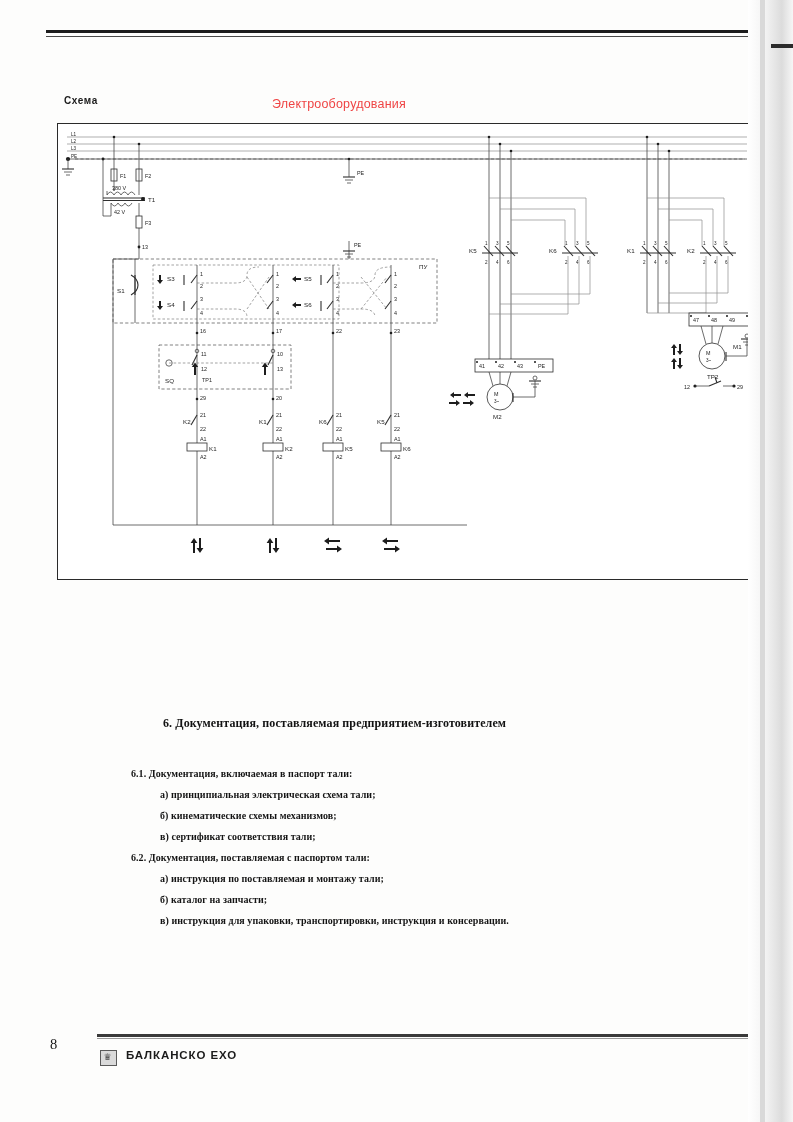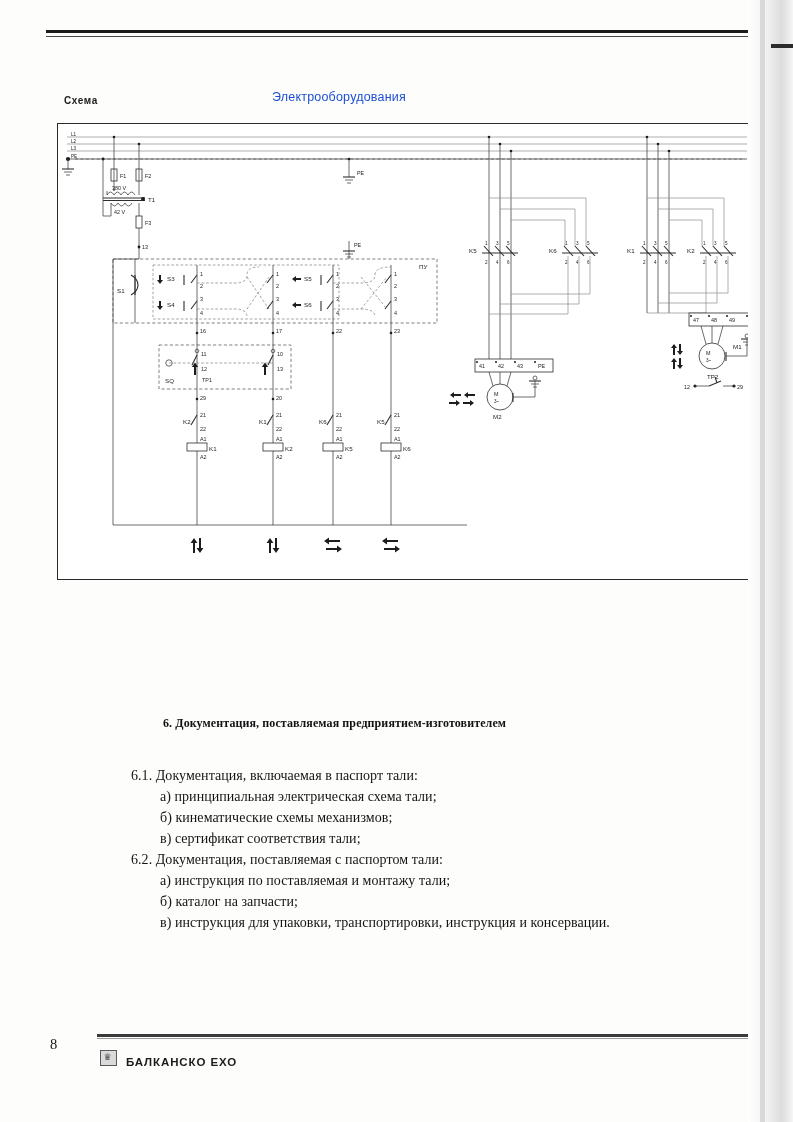--- a/index.html
+++ b/index.html
@@ -72,26 +72,26 @@
     top: 95px;
     font-family: "Liberation Sans", sans-serif;
     font-size: 10px;
     font-weight: 700;
     letter-spacing: .6px;
     color: #1b1b1b;
   }
   .hdr-sub {
     position: absolute;
     left: 272px;
-    top: 90px;
+    top: 97px;
     font-family: "Liberation Sans", sans-serif;
     font-size: 12.5px;
     font-weight: 400;
     letter-spacing: .2px;
-    color: #1d4ed8;
+    color: #ef4444;
   }
 
   
   .schem-frame {
     position: absolute;
     left: 57px;
     top: 123px;
     width: 700px;
     height: 455px;
     border: 1.3px solid #2a2a2a;
@@ -110,24 +110,25 @@
     position: absolute;
     left: 163px;
     top: 716px;
     font-size: 12px;
     font-weight: 700;
     color: #121212;
     letter-spacing: .1px;
   }
   .txt-line {
     position: absolute;
-    font-size: 14px;
+    font-size: 10px;
     color: #141414;
     white-space: nowrap;
     letter-spacing: .05px;
+    font-weight: bold;
   }
   .lvl1 { left: 131px; }
   .lvl2 { left: 160px; text-align: right; }
 
   
   .page-num {
     position: absolute;
     left: 50px;
     top: 1036px;
     font-size: 14.5px;
@@ -171,21 +172,20 @@
   }
   .foot-brand {
     position: absolute;
     left: 126px;
     top: 1049px;
     font-family: "Liberation Sans", sans-serif;
     font-size: 11.5px;
     font-weight: 700;
     letter-spacing: .9px;
     color: #1b1b1b;
-    margin-top: 7px;
   }
 
   
   text {
     font-family: "Liberation Sans", sans-serif;
     fill: #1e1e1e;
   }
   .t4 { font-size: 4.6px; }
   .t5 { font-size: 5.4px; }
   .t6 { font-size: 6.2px; }

